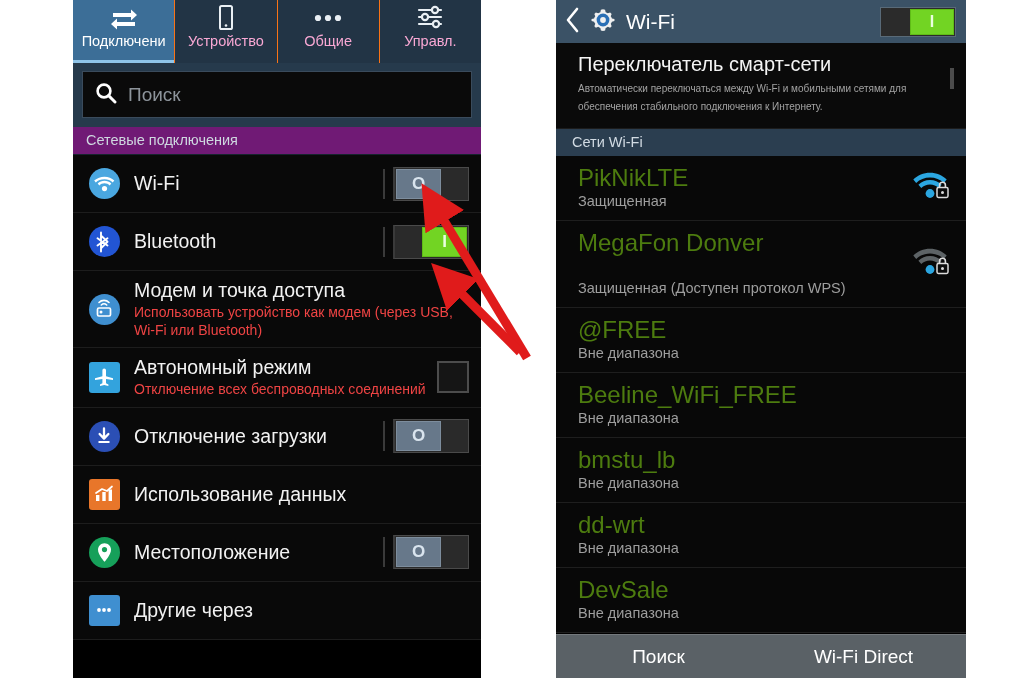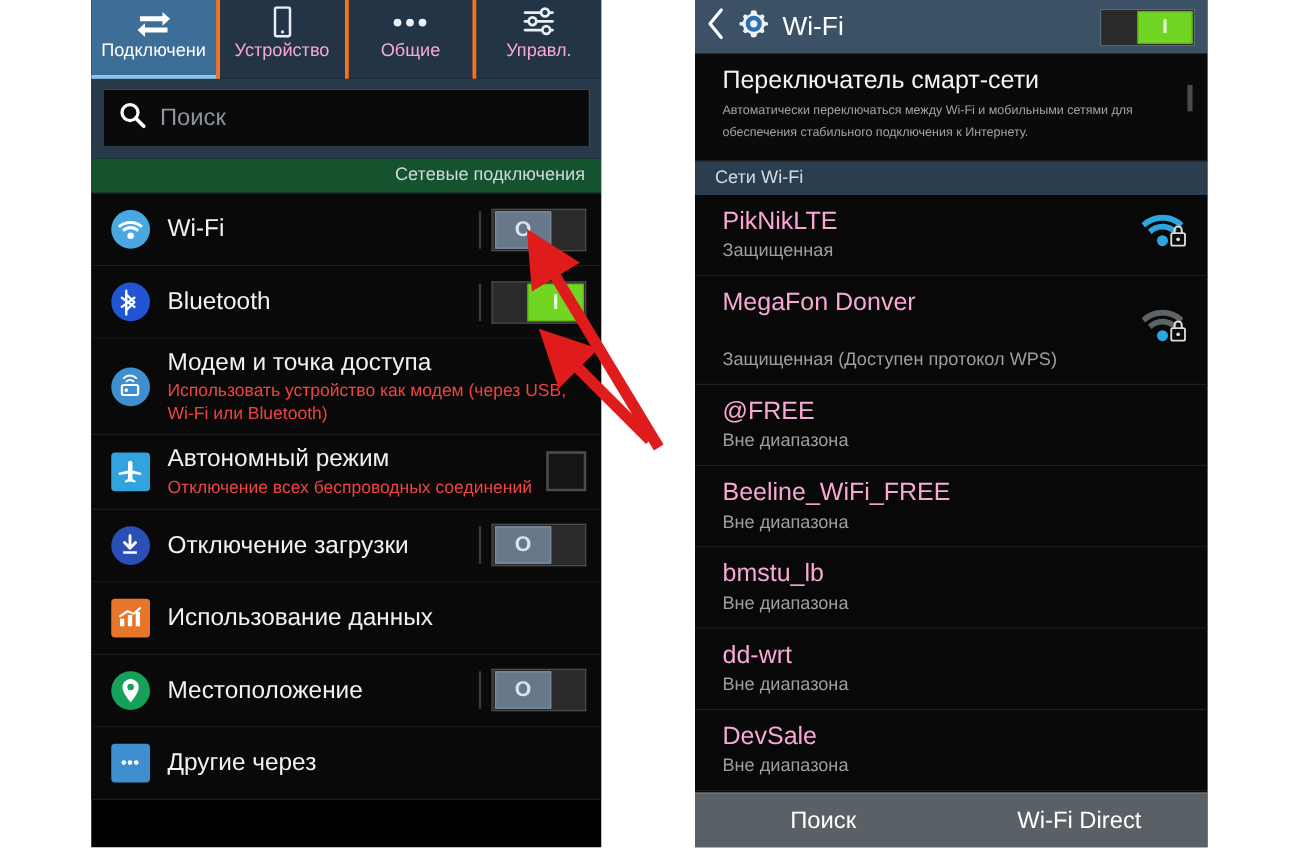--- a/index.html
+++ b/index.html
@@ -15,21 +15,21 @@
   .panel-left {
     position: absolute; left: 73px; top: 0; width: 408px; height: 678px;
     background: #000; overflow: hidden;
   }
 
   
   .tabbar { display: flex; height: 63px; background: #223445; }
   .tab {
     flex: 1; position: relative; display: flex; flex-direction: column;
     align-items: center; justify-content: flex-start; padding-top: 5px;
-    border-right: 3px solid #f97316;
+    border-right: 1px solid #f97316;
   }
   .tab:last-child { border-right: none; }
   .tab.active { background: #3c6e97; }
   .tab.active::after {
     content:""; position:absolute; left:0; right:0; bottom:0; height:3px; background:#8fc4e8;
   }
   .tab-icon { height: 26px; display:flex; align-items:center; justify-content:center; }
   .tab-label {
     font-size: 14.5px; color: #f9a8d4; margin-top: 2px;
     white-space: nowrap; overflow: hidden; max-width: 100%;
@@ -39,22 +39,22 @@
 
   
   .searchwrap { background:#263a4c; padding: 8px 9px 9px 9px; }
   .searchbox {
     height: 47px; background:#0a0a0a; border:1px solid #3a4b5c;
     display:flex; align-items:center; padding: 0 12px; gap:11px;
   }
   .search-ph { color:#8d949b; font-size:19px; }
 
   .section-head {
-    background:#14532d; color:#cfd8e0; font-size:14.5px;
-    padding: 5px 13px 6px 13px; border-bottom:1px solid #17232e;text-align:right;
+    background:#701a75; color:#cfd8e0; font-size:14.5px;
+    padding: 5px 13px 6px 13px; border-bottom:1px solid #17232e;
   }
 
   
   .row {
     position: relative; display:flex; align-items:center;
     padding: 0 12px 0 14px; border-bottom:1px solid #1d1d1d;
     background:#090909; min-height: 58px;
   }
   .row .ic { width:34px; flex:0 0 34px; display:flex; align-items:center; justify-content:center; margin-right:13px; }
   .row .txt { flex:1; min-width:0; padding: 8px 0; }
@@ -112,21 +112,21 @@
 
   .rsection {
     background:#2b3e50; color:#d2dbe3; font-size:14.5px;
     padding: 5px 16px 6px 16px;
   }
   .netrow {
     display:flex; align-items:center; padding: 9px 14px 10px 22px;
     border-bottom:1px solid #1e1e1e; background:#080808; min-height:63px;
   }
   .netrow .nb { flex:1; min-width:0; }
-  .netrow .n1 { color:#f9a8d4; font-size:20px; line-height:25px; }
+  .netrow .n1 { color:#4d7c0f; font-size:24px; line-height:25px; }
   .netrow .n2 { color:#9e9e9e; font-size:14.5px; line-height:18px; margin-top:2px; }
   .netrow .nsig { flex:0 0 auto; padding-left:10px; }
 
   .rbottom {
     position:absolute; left:0; right:0; bottom:0; height:44px; background:#5a6166;
     display:flex; align-items:center; border-top:1px solid #74797d;
   }
   .rbtn { flex:1; text-align:center; color:#fff; font-size:19px; }
 
   

